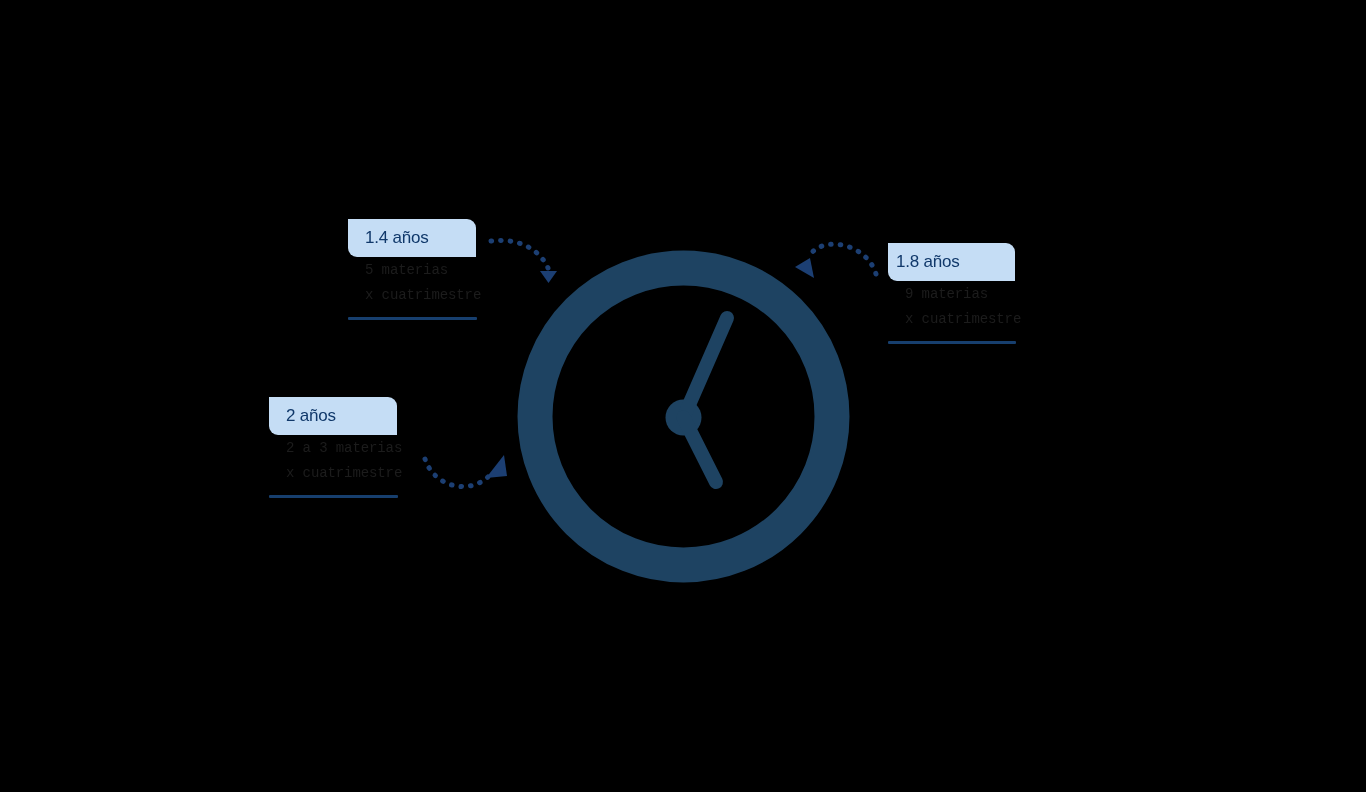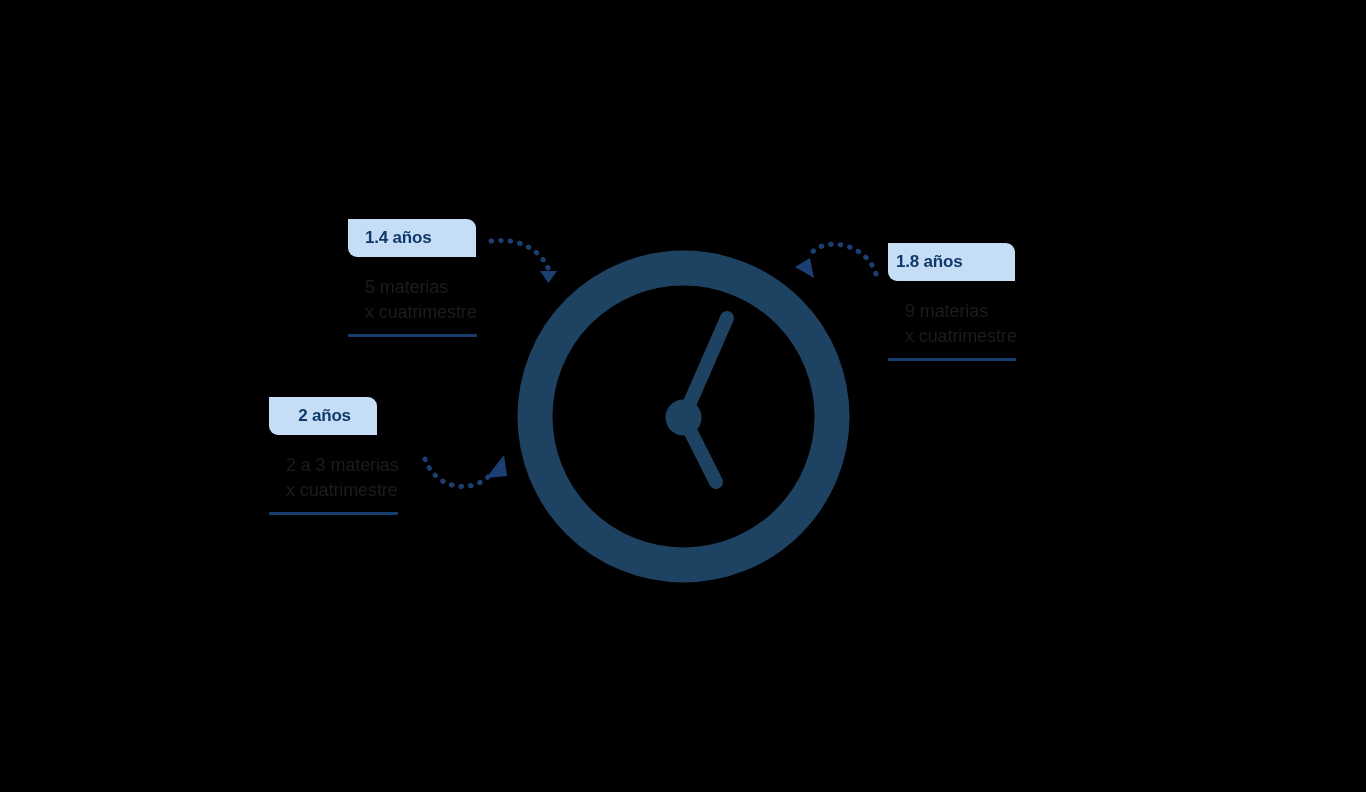--- a/index.html
+++ b/index.html
@@ -23,56 +23,57 @@
   }
 
   
   .info-card {
     position: absolute;
   }
   .card-badge {
     display: inline-block;
     background: #c5ddf5;
     color: #10386a;
-    font-weight: bold;
+    font-weight: normal;
     font-size: 17px;
     line-height: 1;
     letter-spacing: -0.2px;
     padding: 10px 14px 11px 17px;
     border-radius: 0 9px 0 9px;
     white-space: nowrap;
     box-sizing: border-box;
   }
   .card-body {
-    margin-top: 18px;
+    margin-top: 1px;
     padding-left: 17px;
     color: #1c1c1c;
-    font-size: 18px;
+    font-size: 14px;
     line-height: 25px;
     letter-spacing: -0.1px;
     white-space: nowrap;
+    font-family: Liberation Mono, monospace;
   }
   .card-rule {
     margin-top: 9px;
     height: 3px;
     background: #173f6e;
     border-radius: 1px;
   }
 
   
   #card-1-4 { left: 348px; top: 219px; }
   #card-1-4 .card-badge { width: 128px; }
   #card-1-4 .card-rule  { width: 129px; }
 
   #card-1-8 { left: 888px; top: 243px; }
   #card-1-8 .card-badge { width: 127px; padding-left: 8px; }
   #card-1-8 .card-rule  { width: 128px; }
 
   #card-2 { left: 269px; top: 397px; }
-  #card-2 .card-badge { width: 108px; text-align: center; }
+  #card-2 .card-badge { width: 128px; }
   #card-2 .card-rule  { width: 129px; }
 
   
   #clock-wrap {
     position: absolute;
     left: 517px;
     top: 250px;
     width: 333px;
     height: 333px;
   }

